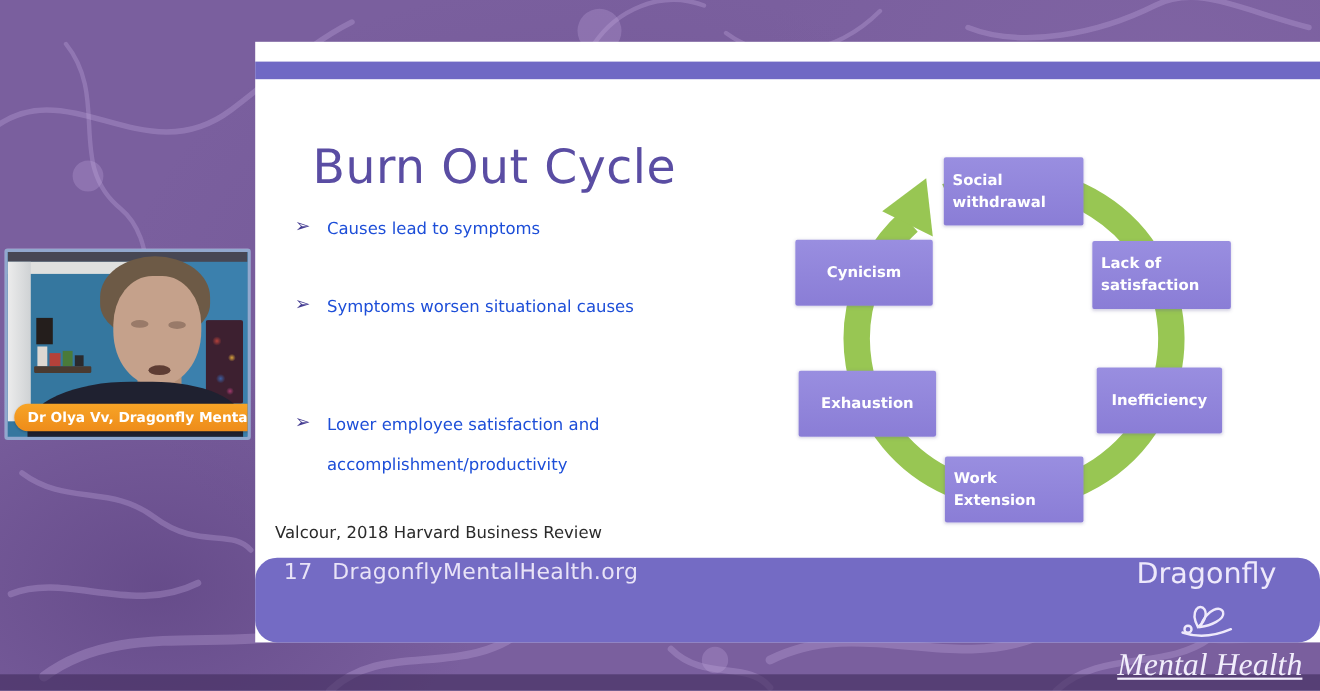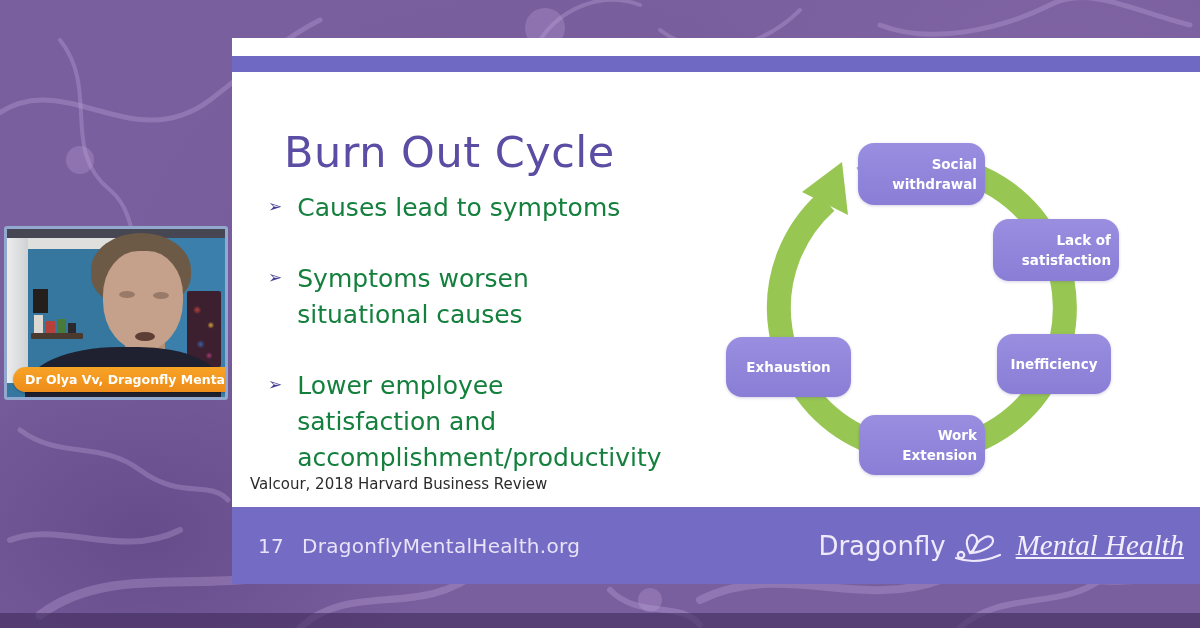--- a/index.html
+++ b/index.html
@@ -14,39 +14,39 @@
   }
   .texture{position:absolute;inset:0;}
   .bottom-strip{position:absolute;left:0;right:0;top:613px;height:15px;background:rgba(68,46,96,.65);}
 
   
   .slide{position:absolute;left:232px;top:38px;width:968px;height:546px;background:#ffffff;}
   .band{position:absolute;left:0;right:0;top:18px;height:16px;}
   .title{position:absolute;left:52px;top:55px;font-size:43px;letter-spacing:.5px;margin-top:34px;}
   .bullet{position:absolute;left:36px;display:flex;gap:15px;}
   .bullet .marker{font-size:17px;margin-top:6px;color:#453d92;}
-  .bullet .btxt{max-width:352px;font-size:25px;line-height:36px;color:#15803d;}
+  .bullet .btxt{max-width:352px;font-size:15px;line-height:36px;color:#1d4ed8;}
   .b1{top:152px;}
   .b2{top:223px;}
   .b3{top:330px;}
   .citation{position:absolute;left:18px;top:437px;font-size:15px;color:#2b2b2b;}
 
   
-  .footer{position:absolute;left:0;right:0;top:469px;height:77px;display:flex;align-items:center;justify-content:space-between;padding:0 16px 0 26px;box-sizing:border-box;color:#e8e3f7;}
+  .footer{position:absolute;left:0;right:0;top:469px;height:77px;display:flex;align-items:flex-start;justify-content:space-between;padding:0 16px 0 26px;box-sizing:border-box;color:#e8e3f7;border-radius:20px;}
   .footer-left{display:flex;gap:18px;font-size:20px;letter-spacing:.3px;}
-  .logo{display:flex;align-items:center;gap:6px;}
+  .logo{display:flex;align-items:center;gap:6px;flex-direction:column;}
   .logo-brand{font-size:26px;color:#eee9fb;}
   .logo-suffix{font-family:"Liberation Serif","DejaVu Serif",serif;font-style:italic;font-size:29px;color:#f2eefc;margin-left:6px;text-decoration:underline;}
 
   
   .diagram{position:absolute;left:458px;top:82px;width:480px;height:380px;}
   .ring{position:absolute;left:0;top:0;}
   .node{
-    position:absolute;display:flex;align-items:center;justify-content:center;text-align:right;
-    border-radius:16px;color:#fff;font-weight:bold;font-size:13.5px;line-height:1.5;
+    position:absolute;display:flex;align-items:center;justify-content:center;text-align:left;
+    border-radius:2px;color:#fff;font-weight:bold;font-size:13.5px;line-height:1.5;
     padding:4px 8px;box-sizing:border-box;
     background:linear-gradient(180deg,#998ee0 0%,#8a7dd6 100%);
     box-shadow:0 1px 3px rgba(80,70,140,.25);
   }
   .n-social{left:168px;top:23px;width:127px;height:62px;}
   .n-lack{left:303px;top:99px;width:126px;height:62px;}
   .n-ineff{left:307px;top:214px;width:114px;height:60px;}
   .n-work{left:169px;top:295px;width:126px;height:60px;}
   .n-exh{left:36px;top:217px;width:125px;height:60px;}
   .n-cyn{left:33px;top:98px;width:125px;height:60px;}
@@ -143,20 +143,21 @@
     <div class="diagram">
       <svg class="ring" width="480" height="380" viewBox="0 0 480 380">
         <path d="M 171.6 58.4 A 143 143 0 1 1 136.3 81.7" fill="none" stroke="#98c653" stroke-width="24"></path>
         <polygon points="152,42 158,95 112,72" fill="#98c653"></polygon>
       </svg>
       <div class="node n-social">Social withdrawal</div>
       <div class="node n-lack">Lack of satisfaction</div>
       <div class="node n-ineff">Inefficiency</div>
       <div class="node n-work">Work Extension</div>
       <div class="node n-exh">Exhaustion</div>
+      <div class="node n-cyn">Cynicism</div>
     </div>
 
     <div class="footer" style="background:#746bc4;">
       <div class="footer-left">
         <span>17</span>
         <span>DragonflyMentalHealth.org</span>
       </div>
       <div class="logo">
         <span class="logo-brand">Dragonfly</span>
         <svg width="52" height="40" viewBox="0 0 52 40">

